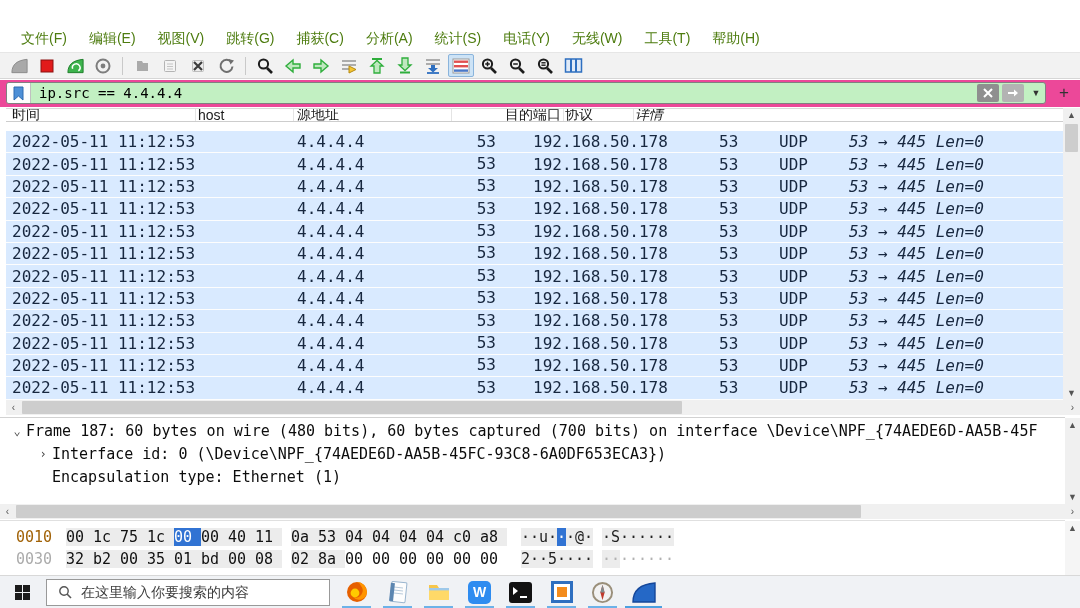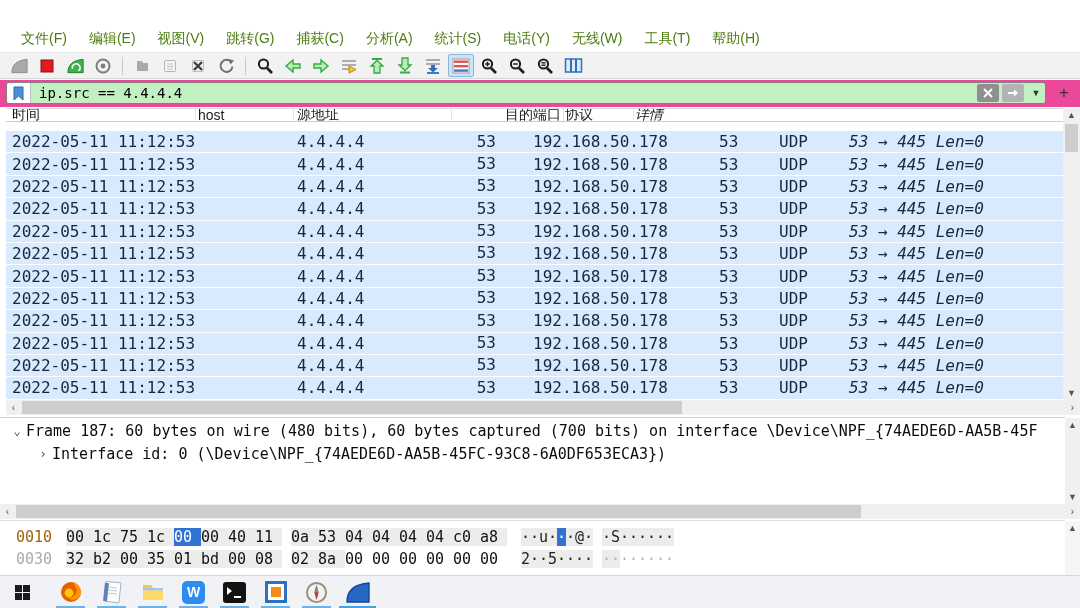--- a/index.html
+++ b/index.html
@@ -447,20 +447,24 @@
 
   <div class="details">
       <div class="dline ind0">
         <span class="dchev">⌄</span>
         <span>Frame 187: 60 bytes on wire (480 bits), 60 bytes captured (700 bits) on interface \Device\NPF_{74AEDE6D-AA5B-45F</span>
       </div>
       <div class="dline ind1">
         <span class="dchev">›</span>
         <span>Interface id: 0 (\Device\NPF_{74AEDE6D-AA5B-45FC-93C8-6A0DF653ECA3})</span>
       </div>
+      <div class="dline ind1">
+        <span class="dchev"></span>
+        <span>Encapsulation type: Ethernet (1)</span>
+      </div>
     </div>
   <div class="vscroll dt">
     <span class="sb-arrow" style="top:0;">▲</span>
     <span class="sb-arrow" style="bottom:0;">▼</span>
   </div>
   <div class="hscroll dt">
     <span class="hsb-arrow" style="left:0;">‹</span>
     <div class="hsb-thumb" style="left:16px;width:845px;"></div>
     <span class="hsb-arrow" style="right:0;">›</span>
   </div>
@@ -483,20 +487,27 @@
 
   <div class="taskbar">
     <div class="start-btn">
       <div class="win-logo">
           <div></div>
           <div></div>
           <div></div>
           <div></div>
         </div>
     </div>
+    <div class="tb-search">
+      <svg width="14" height="14" viewBox="0 0 14 14" style="margin:0 9px 0 11px;">
+          <circle cx="6" cy="6" r="4.2" fill="none" stroke="#555" stroke-width="1.4"></circle>
+          <line x1="9" y1="9" x2="13" y2="13" stroke="#555" stroke-width="1.6"></line>
+        </svg>
+      <input placeholder="在这里输入你要搜索的内容" style="">
+    </div>
     <div class="tb-apps">
       <div class="tb-app">
         <svg width="24" height="24" viewBox="0 0 24 24">
             <circle cx="12" cy="12" r="10" fill="#e66000"></circle>
             <path d="M12 2 a10 10 0 0 1 10 10 a8 8 0 0 1 -14 5 a7 7 0 0 0 8 -11 a6 6 0 0 0 -4 -4 Z" fill="#ff9500"></path>
             <circle cx="10" cy="13" r="4.4" fill="#ffcb00"></circle>
           </svg>
         <span class="tb-underline"></span>
       </div>
       <div class="tb-app">

